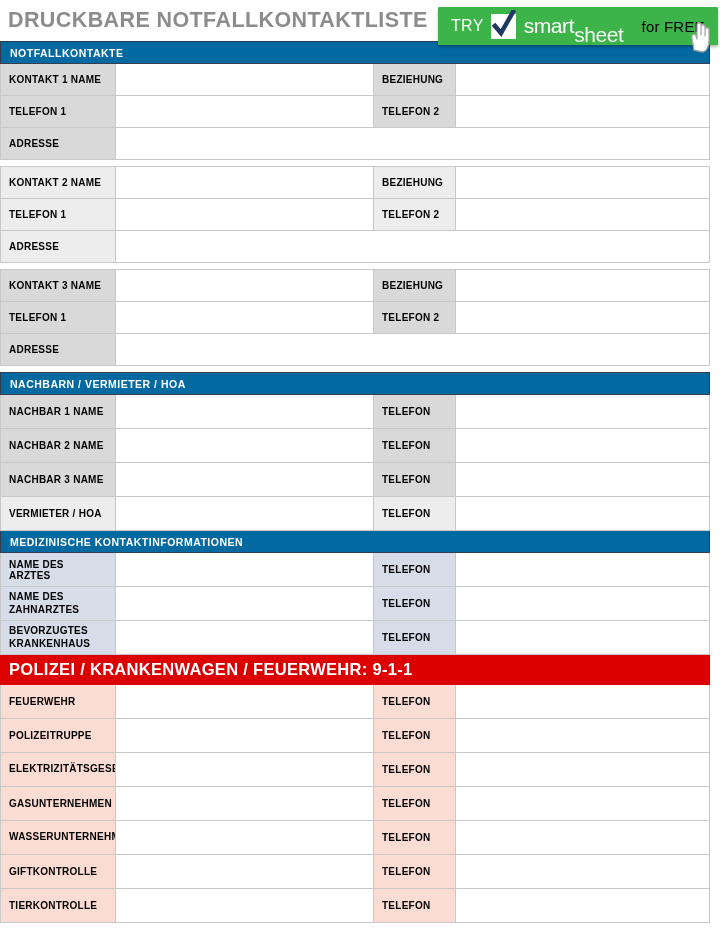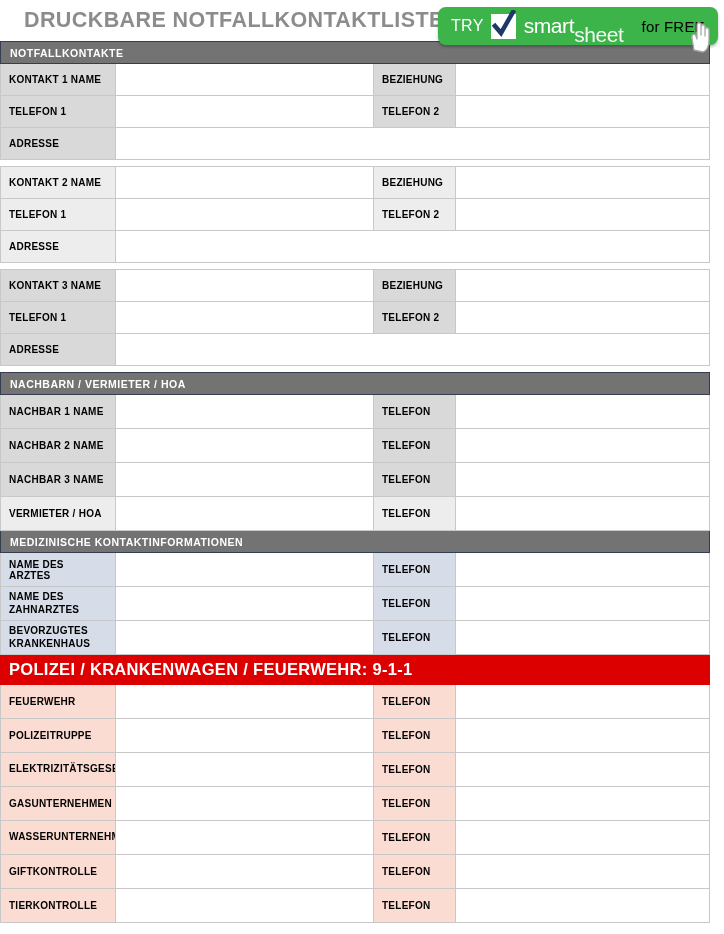--- a/index.html
+++ b/index.html
@@ -12,38 +12,38 @@
     overflow: hidden;
   }
   .page { position: relative; width: 724px; height: 934px; background: #fff; }
 
   
   .header {
     position: relative;
     height: 41px;
     display: flex;
     align-items: center;
-    padding-left: 24px;
+    padding-left: 8px;
   }
   .doc-title {
     font-size: 21.5px;
     font-weight: bold;
     letter-spacing: 0.4px;
     color: #8c8c8c;
     white-space: nowrap;
     line-height: 1;
   }
   .promo {
     position: absolute;
     right: 6px;
     top: 7px;
     width: 280px;
     height: 38px;
     background: #3cb44a;
-    border-radius: 8px;
+    border-radius: 1px;
     box-shadow: 0 2px 3px rgba(0,0,0,0.28);
     display: flex;
     align-items: center;
     padding-left: 13px;
     overflow: visible;
   }
   .promo-try {
     color: #ffffff;
     font-size: 16px;
     letter-spacing: 0.3px;
@@ -98,21 +98,21 @@
     border: 1px solid #c8c8c8;
     font-size: 10px;
     font-weight: bold;
     letter-spacing: 0.25px;
     color: #000000;
     vertical-align: middle;
     overflow: hidden;
     background: #ffffff;
   }
   td.sec {
-    background: #737373;
+    background: #0369a1;
     color: #ffffff;
     font-size: 10.5px;
     font-weight: bold;
     letter-spacing: 0.5px;
     border-color: #333f50;
     height: 22px;
     padding-left: 9px;
   }
   td.emg {
     background: #dd0000;

